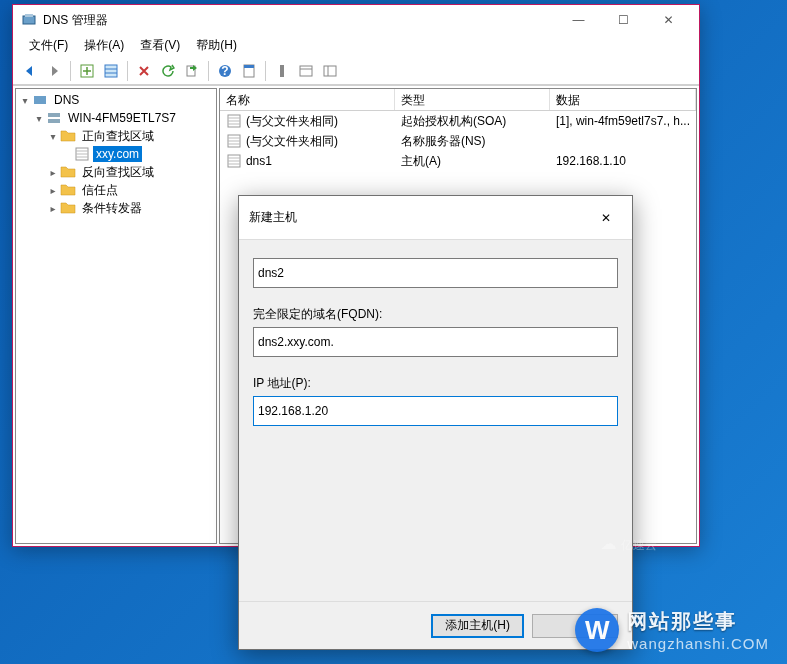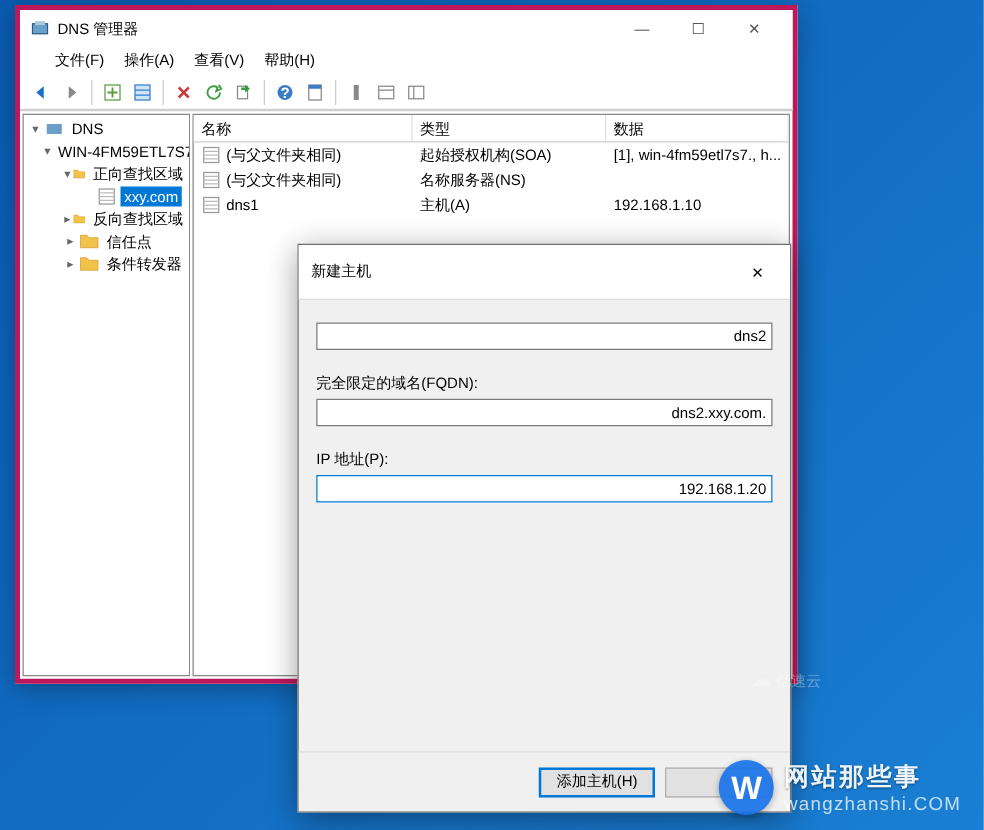--- a/index.html
+++ b/index.html
@@ -1,23 +1,23 @@
 <!DOCTYPE html>
 <html><head>
 <meta charset="utf-8">
 <style>
 * { box-sizing: border-box; margin: 0; padding: 0; font-family: "Microsoft YaHei", "Segoe UI", sans-serif; font-size: 12px; }
 body { background: linear-gradient(135deg, #0a5bb0 0%, #1a7fd4 100%); width: 787px; height: 664px; position: relative; overflow: hidden; }
-.window { position: absolute; left: 12px; top: 4px; width: 626px; height: 543px; background: #fff; border: 4px solid #be185d; box-shadow: 0 4px 20px rgba(0,0,0,0.3); display: flex; flex-direction: column; }
+.window { position: absolute; left: 12px; top: 4px; width: 688px; height: 543px; background: #fff; border: 1px solid #be185d; box-shadow: 0 4px 20px rgba(0,0,0,0.3); display: flex; flex-direction: column; }
 .titlebar { height: 30px; display: flex; align-items: center; padding: 0 8px; background: #fff; }
 .titlebar-icon { width: 16px; height: 16px; margin-right: 6px; }
 .titlebar-text { flex: 1; color: #000; }
 .win-controls { display: flex; }
 .win-btn { width: 45px; height: 28px; display: flex; align-items: center; justify-content: center; color: #555; }
-.menubar { height: 22px; display: flex; padding: 0 20px; background: #fff; }
+.menubar { height: 22px; display: flex; padding: 0 8px; background: #fff; }
 .menu-item { padding: 2px 8px; }
 .toolbar { height: 28px; display: flex; align-items: center; padding: 2px 6px; gap: 2px; border-bottom: 1px solid #d0d0d0; background: #fff; }
 .tool-btn { width: 22px; height: 22px; display: flex; align-items: center; justify-content: center; border: 1px solid transparent; }
 .tool-sep { width: 1px; height: 20px; background: #ccc; margin: 0 3px; }
 .content { flex: 1; display: flex; border-top: 1px solid #d0d0d0; }
 .tree-pane { width: 205px; border: 1px solid #888; margin: 2px; background: #fff; overflow: auto; padding: 2px; }
 .tree-node { display: flex; align-items: center; height: 18px; white-space: nowrap; }
 .tree-toggle { width: 14px; text-align: center; color: #666; font-size: 10px; }
 .tree-icon { width: 16px; height: 16px; margin-right: 3px; display: inline-flex; align-items: center; justify-content: center; }
 .tree-label { padding: 1px 3px; }
@@ -32,21 +32,21 @@
 .col-name { width: 175px; }
 .col-type { width: 155px; }
 .col-data { flex: 1; }
 
 .dialog { position: absolute; left: 238px; top: 195px; width: 395px; height: 455px; background: #f0f0f0; border: 1px solid #707070; box-shadow: 0 6px 24px rgba(0,0,0,0.4); display: flex; flex-direction: column; }
 .dialog-title { height: 44px; display: flex; align-items: center; padding: 0 10px; background: #fff; border-bottom: 1px solid #ddd; }
 .dialog-title-text { flex: 1; }
 .dialog-close { width: 32px; height: 24px; display: flex; align-items: center; justify-content: center; }
 .dialog-body { flex: 1; padding: 18px 14px; }
 .field-label { margin-bottom: 4px; }
-.field-input { width: 100%; height: 22px; border: 1px solid #7a7a7a; padding: 2px 4px; background: #fff; margin-bottom: 18px; text-align: right; }
+.field-input { width: 100%; height: 22px; border: 1px solid #7a7a7a; padding: 14px 4px; background: #fff; margin-bottom: 18px; }
 .field-input.focus { border: 1px solid #0078d7; }
 .checkbox-row { display: flex; align-items: center; gap: 6px; }
 .checkbox { width: 13px; height: 13px; border: 1px solid #333; background: #fff; }
 .dialog-footer { height: 48px; display: flex; align-items: center; justify-content: flex-end; padding: 12px 14px; gap: 8px; border-top: 1px solid #ddd; background: #f0f0f0; }
 .dlg-btn { min-width: 86px; height: 24px; border: 1px solid #adadad; background: #e1e1e1; padding: 0 12px; }
 .dlg-btn.primary { border: 2px solid #0078d7; background: #e1e1e1; }
 
 .watermark { position: absolute; right: 18px; bottom: 12px; display: flex; align-items: center; gap: 8px; color: #fff; opacity: 0.92; }
 .wm-badge { width: 44px; height: 44px; border-radius: 50%; background: #1a73e8; display: flex; align-items: center; justify-content: center; color: #fff; font-size: 26px; font-weight: bold; box-shadow: 0 2px 6px rgba(0,0,0,0.3); }
 .wm-text { font-size: 20px; font-weight: bold; letter-spacing: 2px; text-shadow: 0 1px 2px rgba(0,0,0,0.5); }

